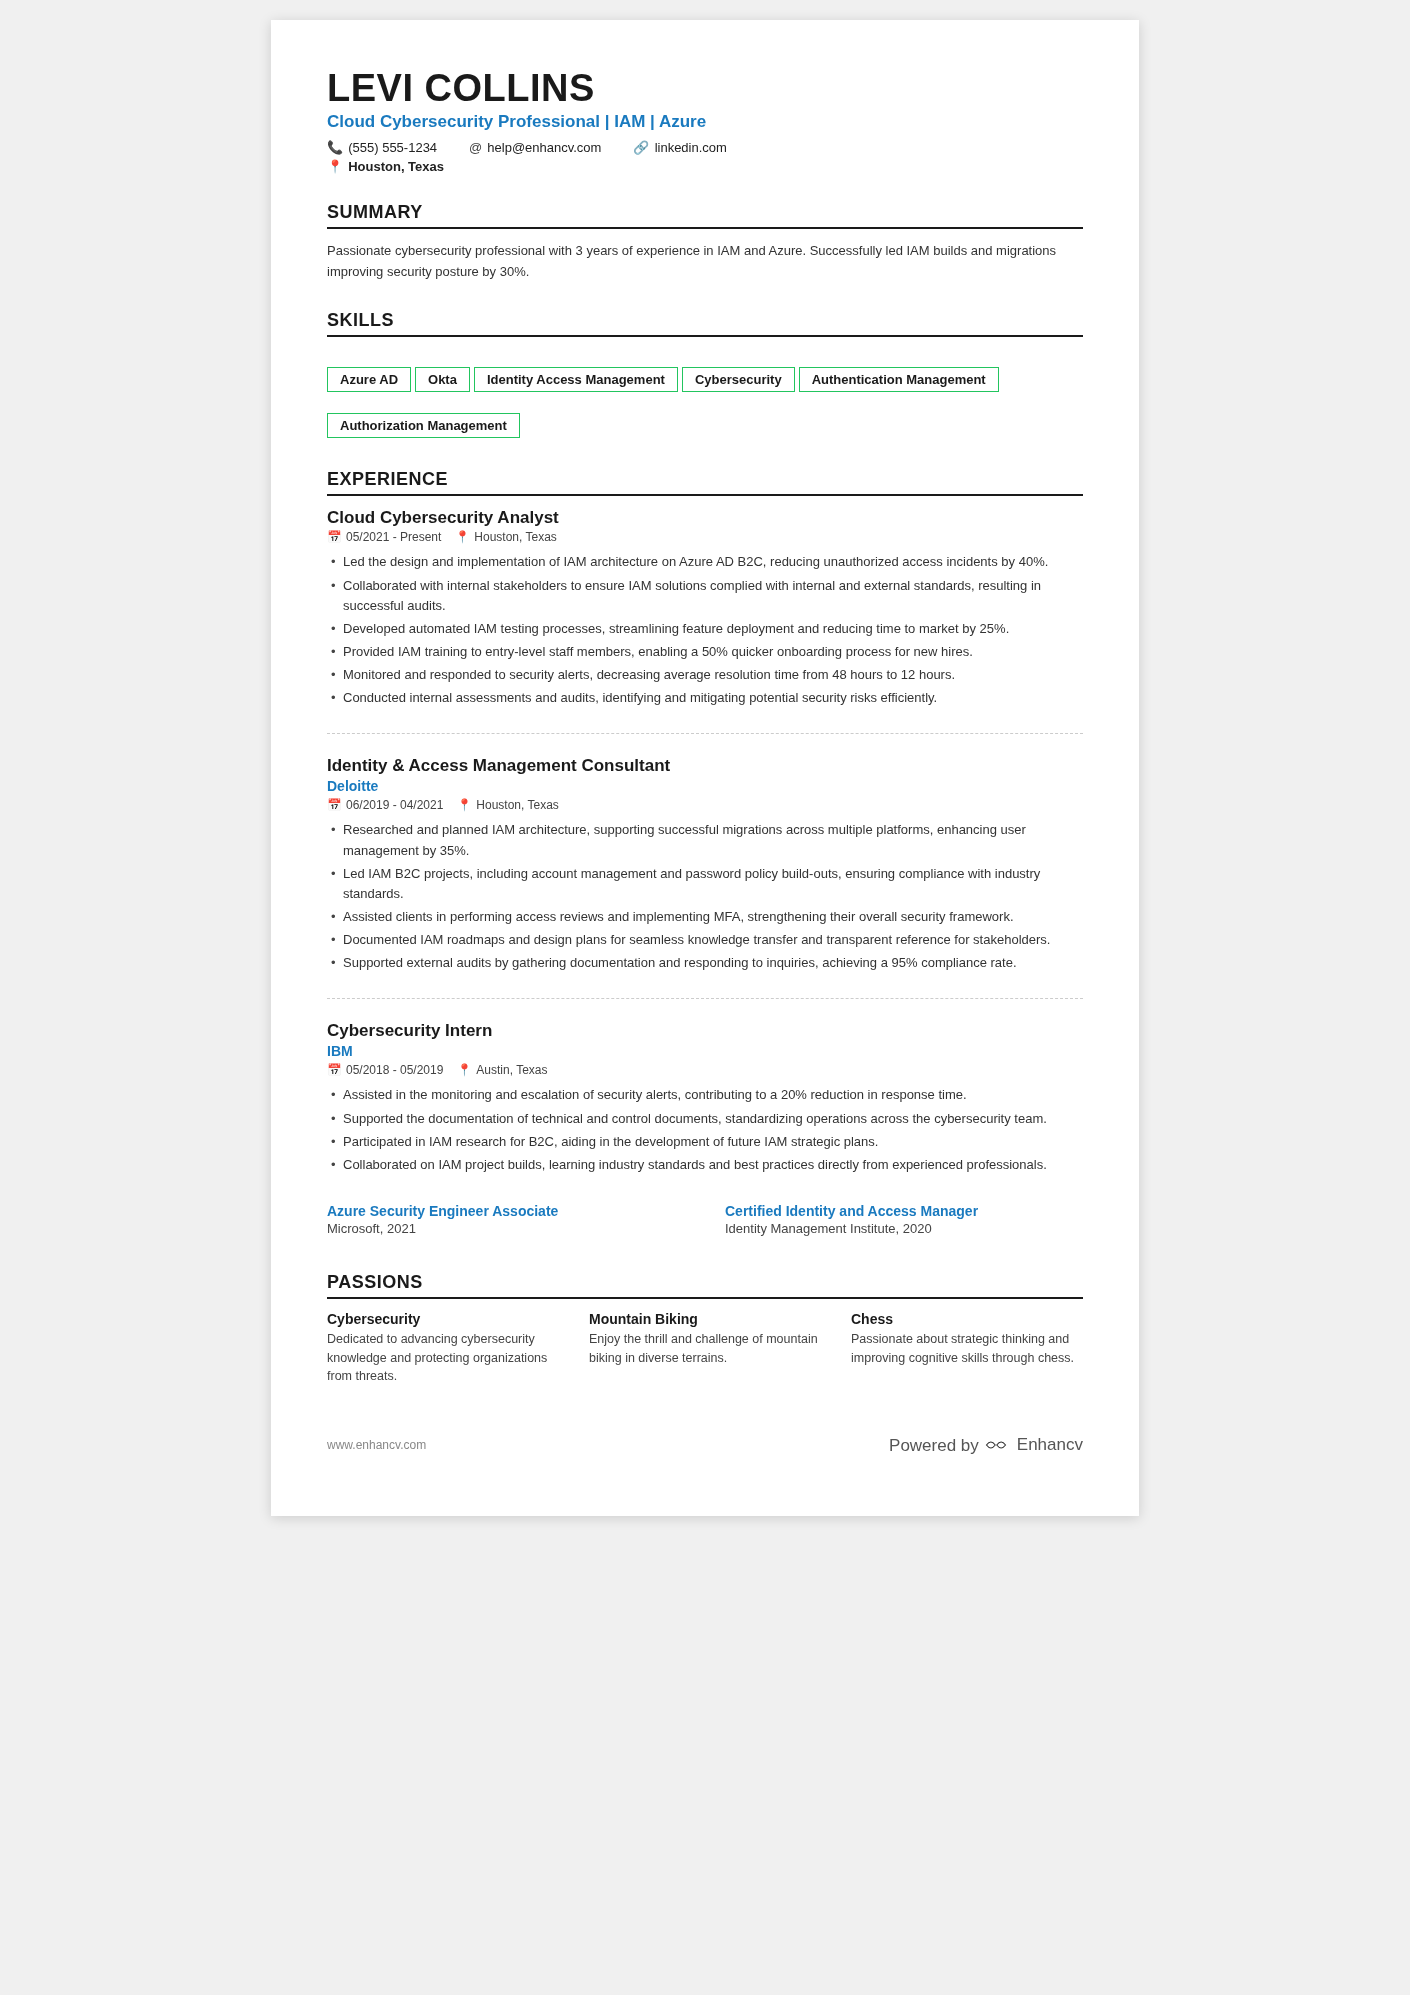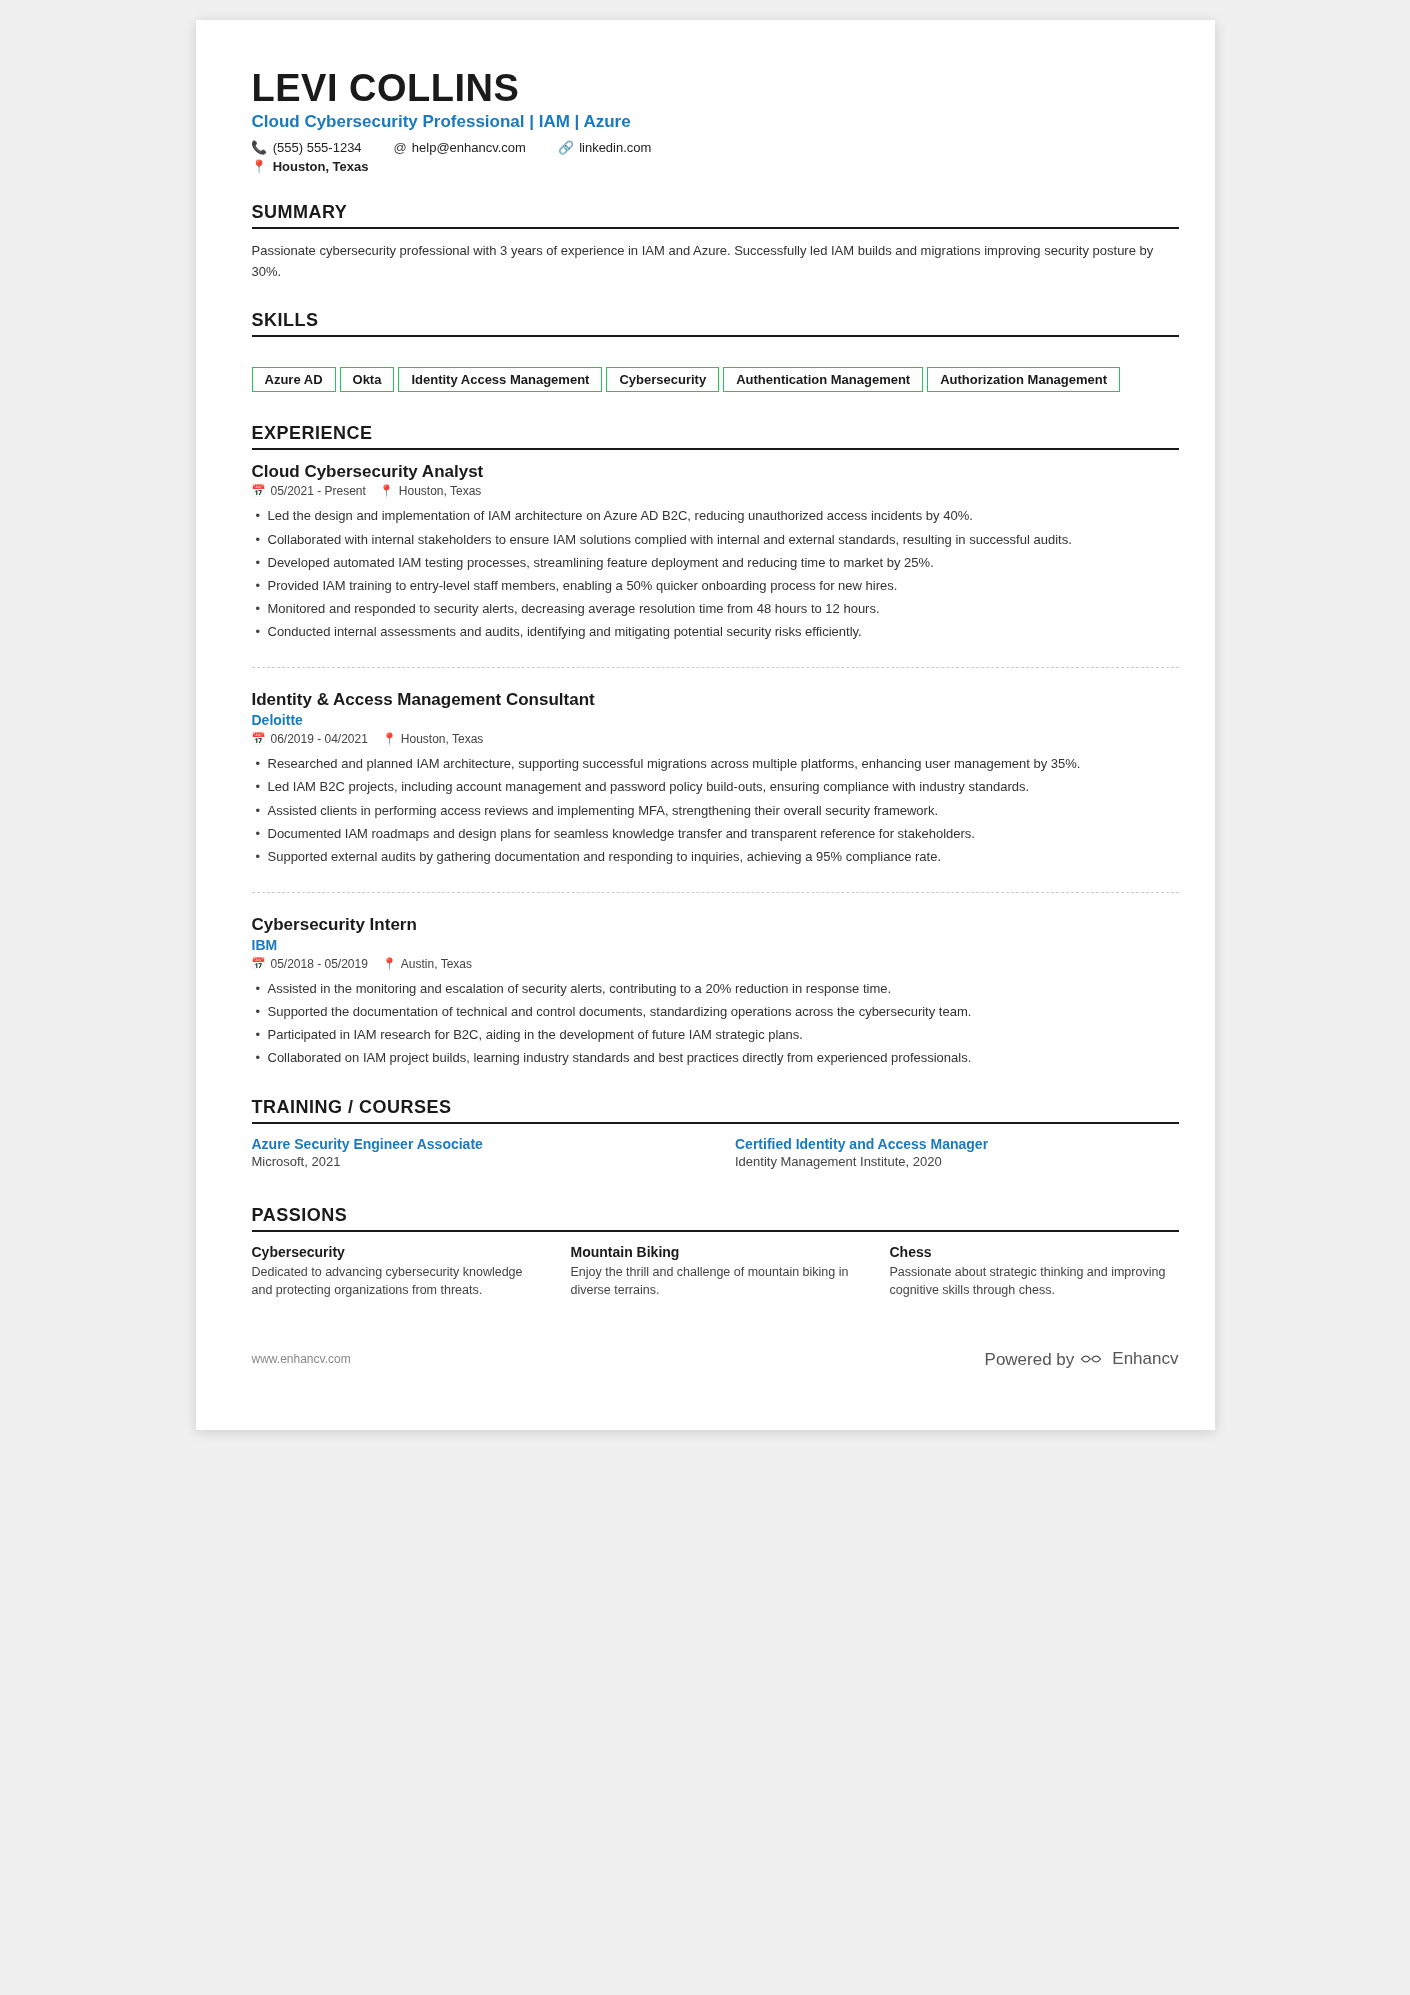--- a/index.html
+++ b/index.html
@@ -5,22 +5,22 @@
     * { margin: 0; padding: 0; box-sizing: border-box; }
     body {
       font-family: 'Arial', sans-serif;
       background: #f0f0f0;
       display: flex;
       justify-content: center;
       padding: 20px;
     }
     .resume {
       background: #fff;
-      width: 1019px;
-      padding: 48px 36px 60px 56px;
+      width: 868px;
+      padding: 48px 56px 60px 56px;
       box-shadow: 0 2px 12px rgba(0,0,0,0.15);
       position: relative;
     }
     .header-name {
       font-size: 38px;
       font-weight: 900;
       color: #1a1a1a;
       letter-spacing: 0.5px;
       text-transform: uppercase;
       line-height: 1.1;
@@ -309,21 +309,20 @@
             <li>Assisted in the monitoring and escalation of security alerts, contributing to a 20% reduction in response time.</li>
             <li>Supported the documentation of technical and control documents, standardizing operations across the cybersecurity team.</li>
             <li>Participated in IAM research for B2C, aiding in the development of future IAM strategic plans.</li>
             <li>Collaborated on IAM project builds, learning industry standards and best practices directly from experienced professionals.</li>
           </ul>
         </div>
       </div>
   </div>
 
   <div class="section">
-    <div class="section-title">TRAINING / COURSES</div>
     <div class="training-grid" id="training-container">
         <div class="training-item">
           <div class="training-title">Azure Security Engineer Associate</div>
           <div class="training-org">Microsoft, 2021</div>
         </div>
         <div class="training-item">
           <div class="training-title">Certified Identity and Access Manager</div>
           <div class="training-org">Identity Management Institute, 2020</div>
         </div>
       </div>

